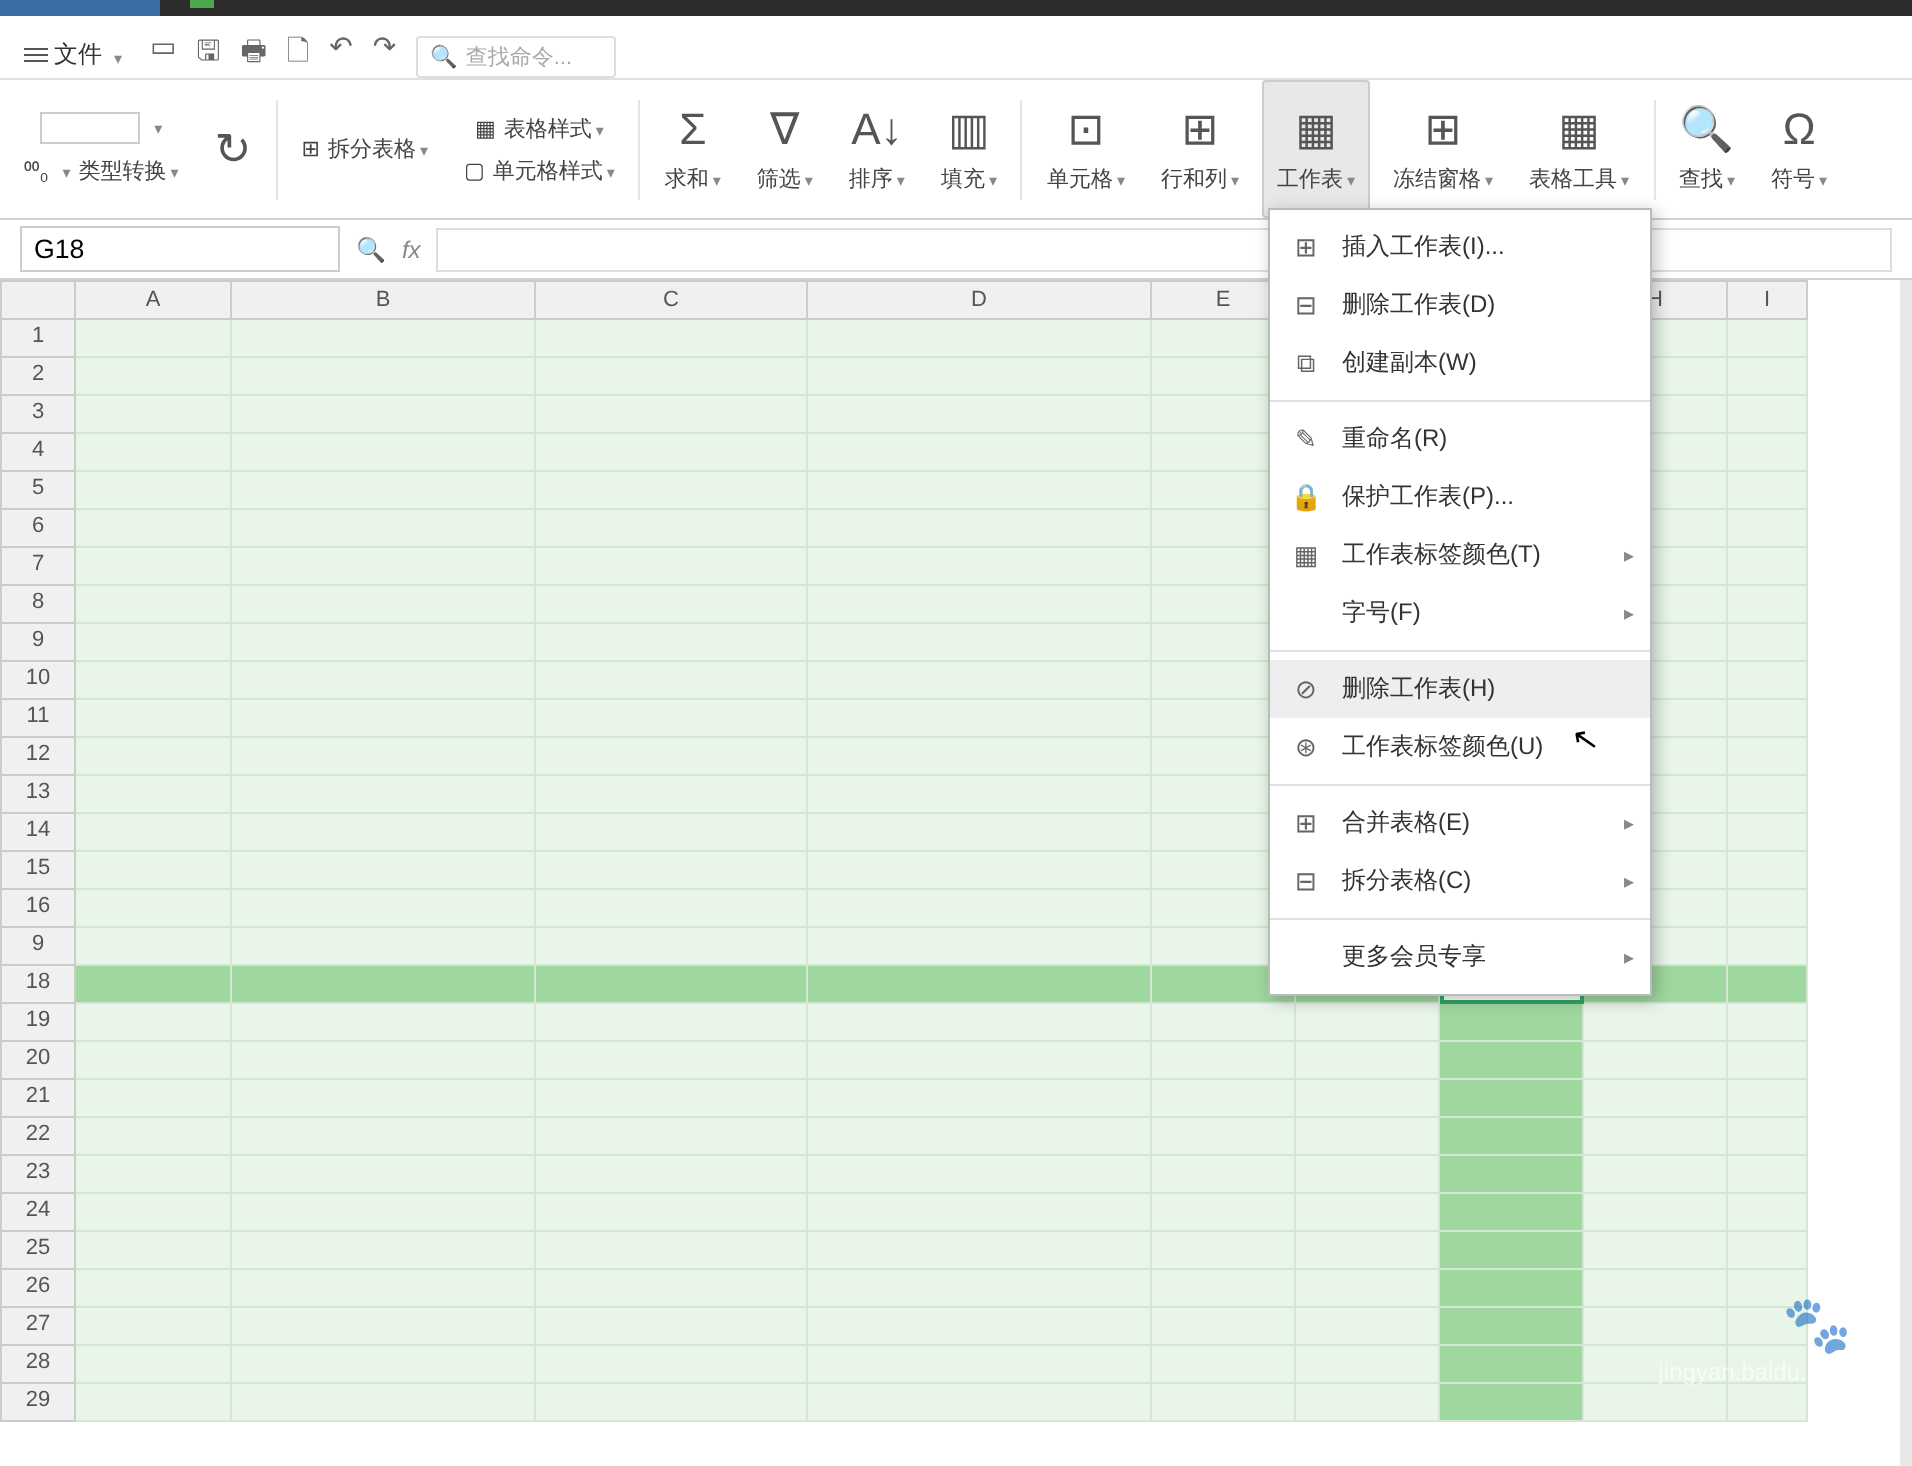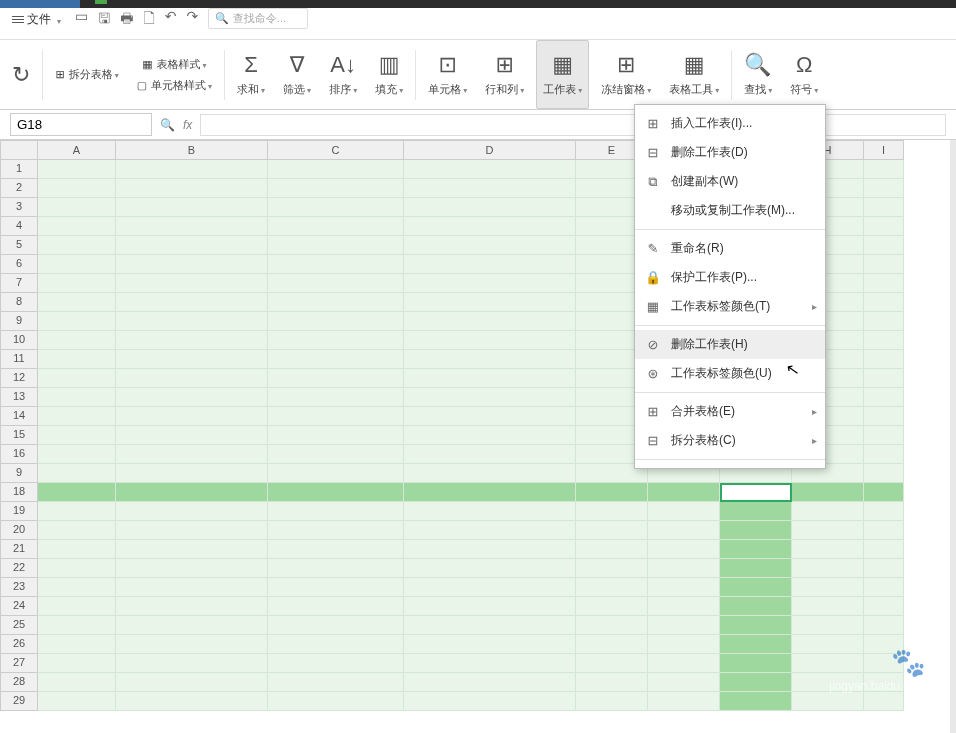--- a/index.html
+++ b/index.html
@@ -4,21 +4,21 @@
 <style>
 * { margin:0; padding:0; box-sizing:border-box; font-family:"Microsoft YaHei","PingFang SC",sans-serif; }
 body { width:956px; height:733px; background:#f5f5f5; overflow:hidden; position:relative; }
 
 
 .top-strip { height:8px; background:#2c2c2c; }
 .top-strip .blue { position:absolute; left:0; top:0; width:80px; height:8px; background:#3a6ea5; }
 .top-strip .green { position:absolute; left:95px; top:0; width:12px; height:4px; background:#4ca64c; }
 
 
-.menubar { height:32px; background:#fff; border-bottom:1px solid #e0e0e0; display:flex; align-items:flex-start; padding:0 6px; font-size:12px; color:#333; }
+.menubar { height:32px; background:#fff; border-bottom:1px solid #e0e0e0; display:flex; align-items:flex-end; padding:0 6px; font-size:12px; color:#333; }
 .file-btn { display:flex; align-items:center; gap:3px; padding:3px 6px; cursor:pointer; }
 .hamb { display:inline-block; width:12px; }
 .hamb span { display:block; height:1px; background:#555; margin:2px 0; }
 .qat { display:flex; gap:10px; margin-left:8px; color:#666; }
 .qat span { cursor:pointer; font-size:14px; }
 .tabs { display:flex; margin-left:14px; gap:2px; }
 .tab { padding:4px 8px; font-size:12px; color:#444; cursor:pointer; }
 .tab.active { background:#2ea864; color:#fff; border-radius:3px; }
 .tab-scroll { background:#eee; padding:2px 4px; color:#888; }
 .search-box { margin-left:10px; border:1px solid #ddd; border-radius:2px; padding:2px 6px; display:flex; align-items:center; gap:4px; color:#aaa; width:100px; font-size:11px; }
@@ -31,21 +31,21 @@
 .rgroup.big .icn { font-size:22px; color:#555; }
 .rgroup .lbl { font-size:11px; color:#444; white-space:nowrap; }
 .rgroup.small { gap:6px; }
 .rgroup.small .row { display:flex; align-items:center; gap:4px; font-size:11px; white-space:nowrap; }
 .sep { width:1px; height:50px; background:#e5e5e5; }
 .rgroup.highlight { background:#e8e8e8; border:1px solid #ccc; border-radius:2px; }
 .dd::after { content:"▾"; font-size:8px; color:#888; margin-left:2px; }
 
 
 .fbar { height:30px; background:#fff; border-bottom:1px solid #d0d0d0; display:flex; align-items:center; padding:0 10px; gap:8px; font-size:12px; }
-.namebox { width:142px; border:1px solid #ccc; padding:3px 6px; background:#fff; }
+.namebox { width:160px; border:1px solid #ccc; padding:3px 6px; background:#fff; }
 .fx { color:#888; font-style:italic; }
 .formula-input { flex:1; border:1px solid #ddd; height:22px; padding:0 4px; }
 
 
 .grid { position:relative; background:#fff; height:calc(733px - 8px - 32px - 70px - 30px); overflow:hidden; border-right:6px solid #e8e8e8; }
 .corner { position:absolute; left:0; top:0; width:38px; height:20px; background:#f0f0f0; border:1px solid #ccc; }
 .colheads { position:absolute; left:38px; top:0; height:20px; display:flex; }
 .colhead { background:#f0f0f0; border:1px solid #ccc; border-left:none; text-align:center; font-size:11px; color:#555; line-height:18px; }
 .rowheads { position:absolute; left:0; top:20px; width:38px; }
 .rowhead { height:19px; background:#f0f0f0; border:1px solid #ccc; border-top:none; text-align:center; font-size:11px; color:#555; line-height:17px; }
@@ -100,20 +100,31 @@
     <span>↶</span>
     <span>↷</span>
   </div>
   <div class="search-box">
     <span>🔍</span>
     <span>查找命令...</span>
   </div>
 </div>
 
 <div class="ribbon">
+  <div class="rgroup small">
+    <div class="row">
+        <span style="width:50px;border:1px solid #ccc;height:16px;display:inline-block"></span>
+        <span class="caret"></span>
+      </div>
+    <div class="row">
+        <span>⁰⁰₀</span>
+        <span class="caret"></span> 
+        <span class="lbl dd">类型转换</span>
+      </div>
+  </div>
   <div class="rgroup big">
       <span class="icn">↻</span>
     </div>
   <div class="sep"></div>
   <div class="rgroup small">
     <div class="row">
         <span>⊞</span> 
         <span class="lbl dd">拆分表格</span>
       </div>
   </div>
@@ -556,56 +567,60 @@
       <span>插入工作表(I)...</span>
     </div>
     <div class="mi">
       <span class="micn">⊟</span>
       <span>删除工作表(D)</span>
     </div>
     <div class="mi">
       <span class="micn">⧉</span>
       <span>创建副本(W)</span>
     </div>
-    <div class="mi">
-      <span class="micn"></span>
-      <span>移动或复制工作表(M)...</span>
-    </div>
     <div class="msep"></div>
     <div class="mi">
       <span class="micn">✎</span>
       <span>重命名(R)</span>
     </div>
     <div class="mi">
       <span class="micn">🔒</span>
       <span>保护工作表(P)...</span>
     </div>
     <div class="mi sub">
       <span class="micn">▦</span>
       <span>工作表标签颜色(T)</span>
     </div>
+    <div class="mi sub">
+      <span class="micn"></span>
+      <span>字号(F)</span>
+    </div>
     <div class="msep"></div>
     <div class="mi hover">
       <span class="micn">⊘</span>
       <span>删除工作表(H)</span>
     </div>
     <div class="mi">
       <span class="micn">⊛</span>
       <span>工作表标签颜色(U)</span>
     </div>
     <div class="msep"></div>
     <div class="mi sub">
       <span class="micn">⊞</span>
       <span>合并表格(E)</span>
     </div>
     <div class="mi sub">
       <span class="micn">⊟</span>
       <span>拆分表格(C)</span>
     </div>
     <div class="msep"></div>
+    <div class="mi sub">
+      <span class="micn"></span>
+      <span>更多会员专享</span>
+    </div>
   </div>
 
 <div class="cursor">↖</div>
 
 <div class="watermark">
   <div class="paw">🐾</div>
   <div class="small">jingyan.baidu.com</div>
 </div>
 
 </body></html>

